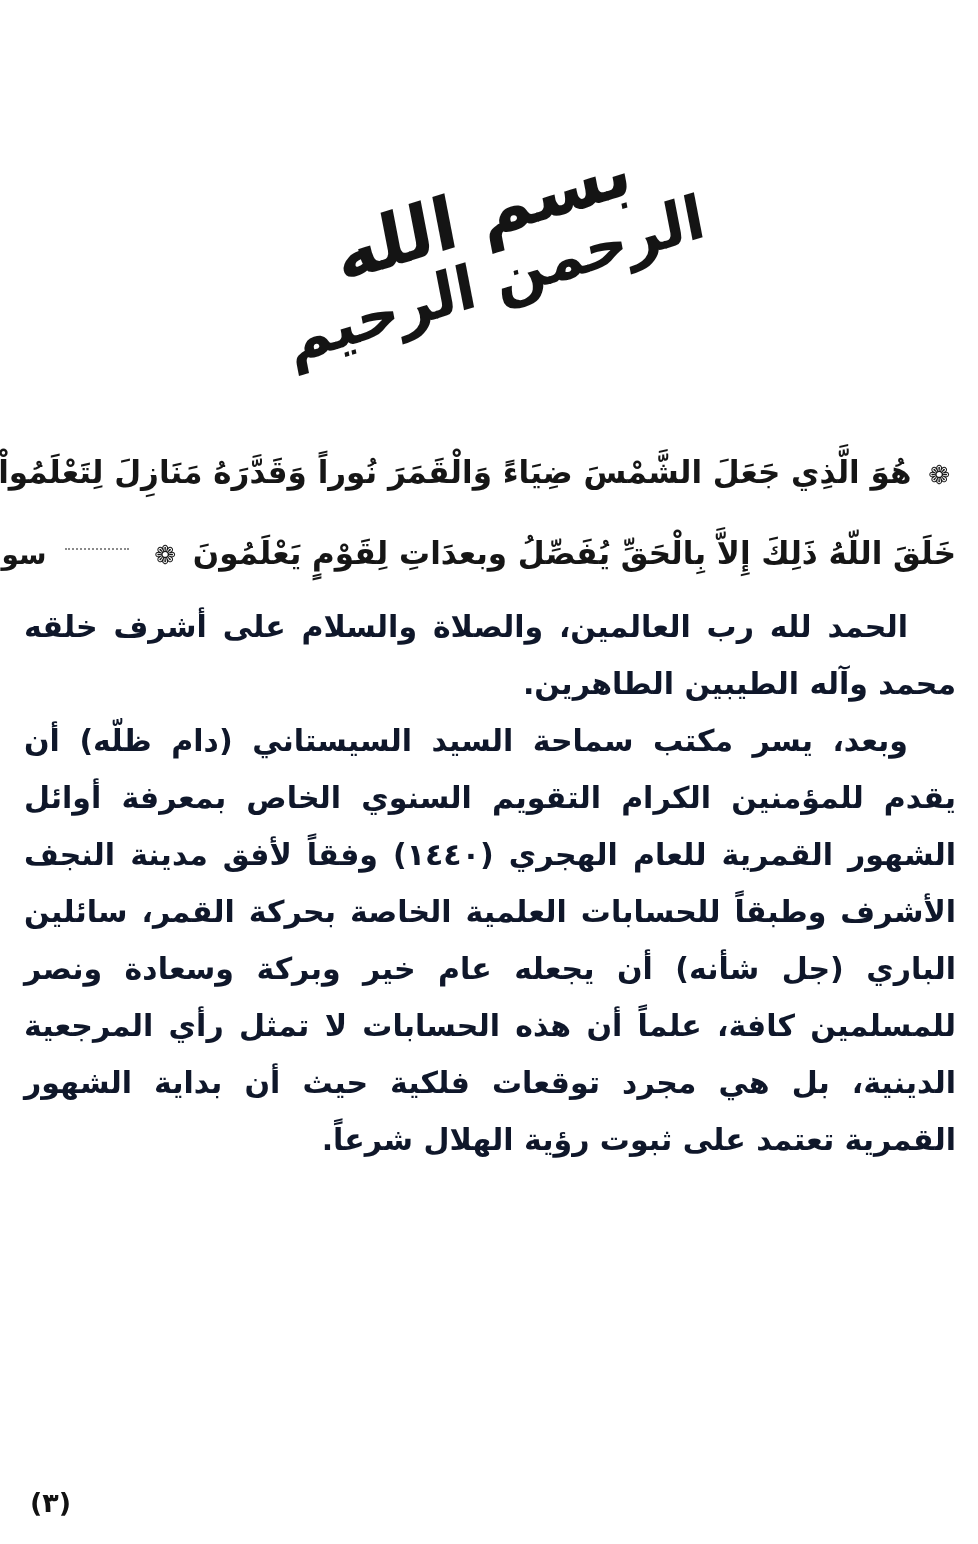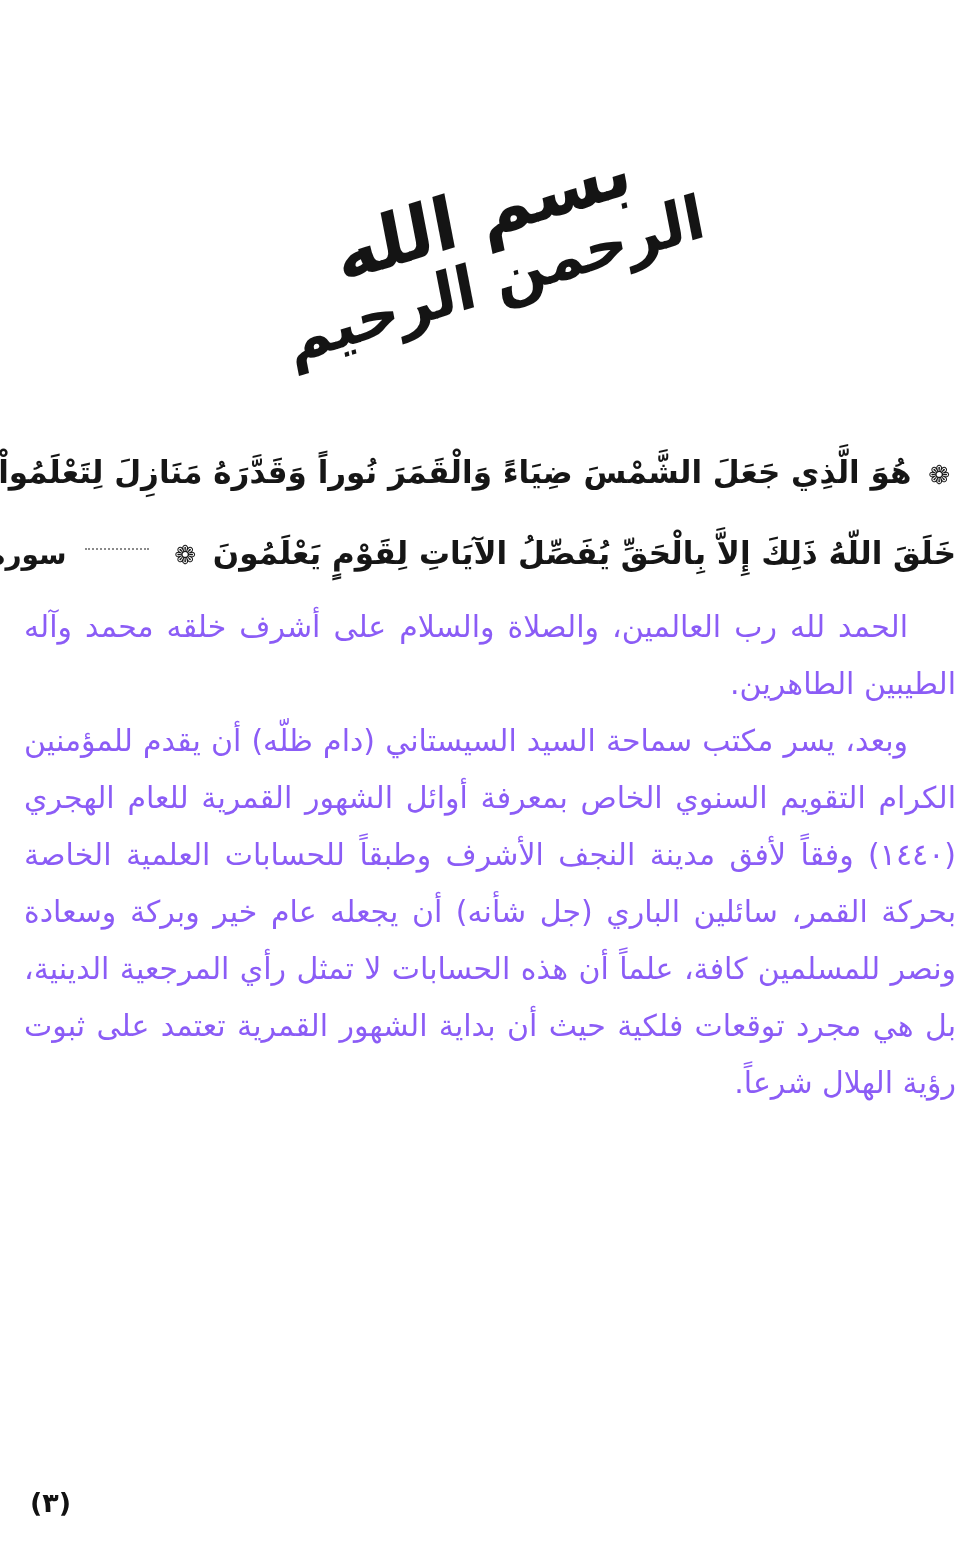--- a/index.html
+++ b/index.html
@@ -91,25 +91,25 @@
   
   .body-text {
     position: absolute;
     top: 598px;
     right: 22px;
     left: 24px;
   }
   .body-text p {
     margin: 0;
     font-size: 30px;
-    font-weight: normal;
+    font-weight: bold;
     line-height: 57px;
     text-align: justify;
     text-indent: 48px;
-    color: #8b5cf6;
+    color: #0f172a;
   }
 
   
   .page-number {
     position: absolute;
     left: 30px;
     bottom: 26px;
     font-size: 27px;
     font-weight: bold;
     direction: rtl;
@@ -127,21 +127,21 @@
       <div class="bismillah-l2">الرحمن الرحيم</div>
     </div>
   </div>
 
   <div class="verse">
     <div class="verse-line1">
       <span class="ornament">❁</span>
       <span>هُوَ الَّذِي جَعَلَ الشَّمْسَ ضِيَاءً وَالْقَمَرَ نُوراً وَقَدَّرَهُ مَنَازِلَ لِتَعْلَمُواْ عَدَدَ السِّنِينَ وَالْحِسَابَ مَا</span>
     </div>
     <div class="verse-line2">
-      <span>خَلَقَ اللّهُ ذَلِكَ إِلاَّ بِالْحَقِّ يُفَصِّلُ الآيَاتِ لِقَوْمٍ يَعْلَمُونَ</span>
+      <span>خَلَقَ اللّهُ ذَلِكَ إِلاَّ بِالْحَقِّ يُفَصِّلُ وبعدَاتِ لِقَوْمٍ يَعْلَمُونَ</span>
       <span class="ornament">❁</span>
       <span class="dot-leader"></span>
       <span class="verse-citation">سورة يونس ( آية /٥)</span>
     </div>
   </div>
 
   <div class="body-text">
     <p>الحمد لله رب العالمين، والصلاة والسلام على أشرف خلقه محمد وآله الطيبين الطاهرين.</p>
     <p>وبعد، يسر مكتب سماحة السيد السيستاني (دام ظلّه) أن يقدم للمؤمنين الكرام التقويم السنوي الخاص بمعرفة أوائل الشهور القمرية للعام الهجري (١٤٤٠) وفقاً لأفق مدينة النجف الأشرف وطبقاً للحسابات العلمية الخاصة بحركة القمر، سائلين الباري (جل شأنه) أن يجعله عام خير وبركة وسعادة ونصر للمسلمين كافة، علماً أن هذه الحسابات لا تمثل رأي المرجعية الدينية، بل هي مجرد توقعات فلكية حيث أن بداية الشهور القمرية تعتمد على ثبوت رؤية الهلال شرعاً.</p>
   </div>

